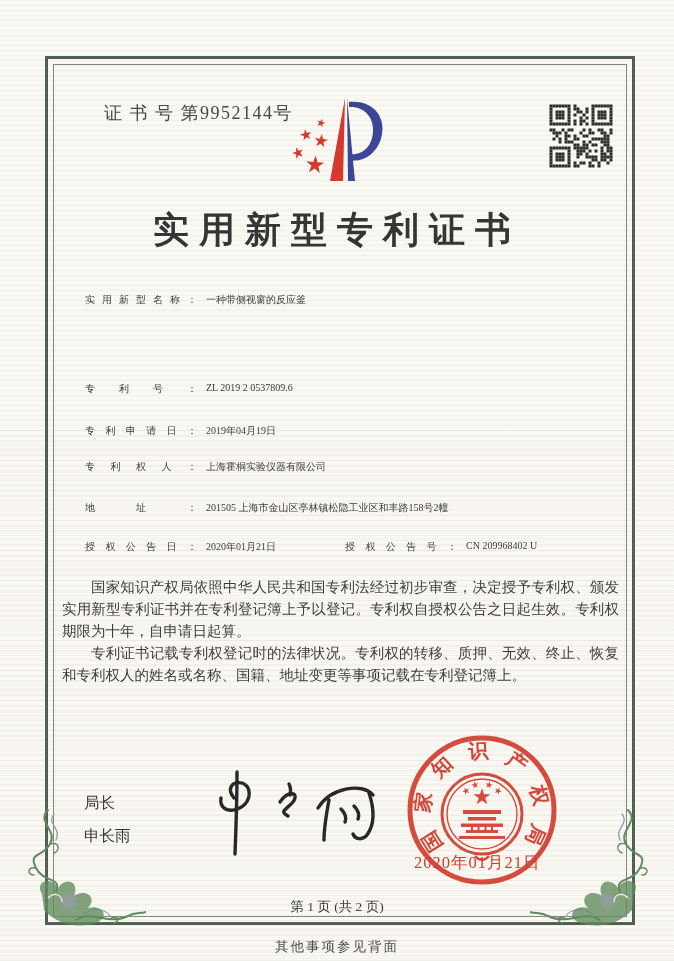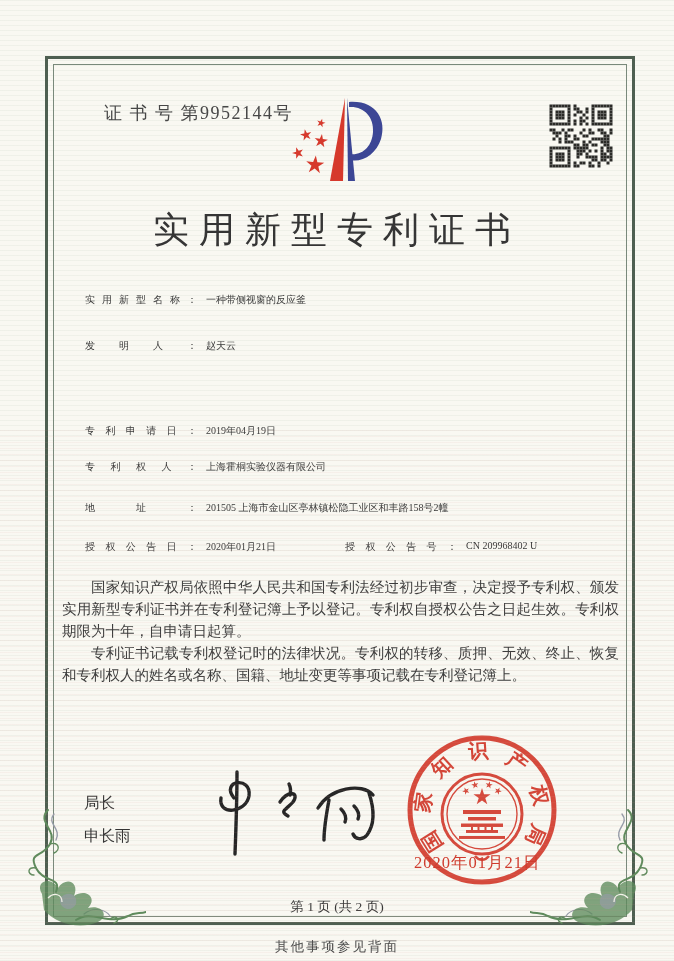--- a/index.html
+++ b/index.html
@@ -8,21 +8,21 @@
   #page::before{content:"";position:absolute;inset:0;pointer-events:none;
     background:repeating-linear-gradient(to bottom,rgba(150,175,150,.10) 0 1px,transparent 1px 5px);}
   #page::after{content:"";position:absolute;left:0;right:0;top:430px;bottom:0;pointer-events:none;
     background:repeating-linear-gradient(to bottom,rgba(215,150,145,.09) 0 1px,transparent 1px 6px);}
   .frame-outer{position:absolute;left:45px;top:56px;width:590px;height:869px;
     border:3px solid #4e5f51;box-sizing:border-box;pointer-events:none;}
   .frame-inner{position:absolute;left:53px;top:64px;width:574px;height:853px;
     border:1px solid #79897b;box-sizing:border-box;pointer-events:none;}
   .abs{position:absolute;}
   .certno{left:84px;top:101px;font-size:18px;color:#474747;letter-spacing:1.5px;margin-left:20px;}
-  .title{left:0;right:0;top:206px;text-align:center;font-size:36px;font-weight:normal;
+  .title{left:0;right:0;top:206px;text-align:center;font-size:36px;font-weight:bold;
     color:#353535;letter-spacing:10px;}
   .row{left:85px;right:40px;font-size:10px;color:#3a3a3a;white-space:nowrap;}
   .lbl{display:inline-block;width:112px;text-align:justify;text-align-last:justify;
     vertical-align:top;}
   .val{margin-left:9px;}
   .pair2{position:absolute;left:260px;top:0;}
   .paras{left:62px;top:576px;width:557px;font-size:14.5px;color:#3c3c3c;
     line-height:22px;text-align:justify;}
   .paras p{margin:0;text-indent:2em;}
   .signer{left:84px;top:786px;font-size:15.5px;color:#333;line-height:33px;}
@@ -277,22 +277,22 @@
       <rect x="39.5" y="60.5" width="3" height="3" fill="#2b2b28"></rect>
       <rect x="42.5" y="60.5" width="3" height="3" fill="#2b2b28"></rect>
       <rect x="48.5" y="60.5" width="3" height="3" fill="#2b2b28"></rect>
     </svg>
 
   <div class="abs title">实用新型专利证书</div>
 
   <div class="abs row" style="top:293px">
     <span class="lbl">实用新型名称：</span><span class="val">一种带侧视窗的反应釜</span>
   </div>
-  <div class="abs row" style="top:339px">
-    <span class="lbl">发明人：</span><span class="val">赵天云</span>
+  <div class="abs row" style="top:382px">
+    <span class="lbl">专利号：</span><span class="val">ZL 2019 2 0537809.6</span>
   </div>
   <div class="abs row" style="top:424px">
     <span class="lbl">专利申请日：</span><span class="val">2019年04月19日</span>
   </div>
   <div class="abs row" style="top:460px">
     <span class="lbl">专利权人：</span><span class="val">上海霍桐实验仪器有限公司</span>
   </div>
   <div class="abs row" style="top:501px">
     <span class="lbl">地址：</span><span class="val">201505 上海市金山区亭林镇松隐工业区和丰路158号2幢</span>
   </div>

